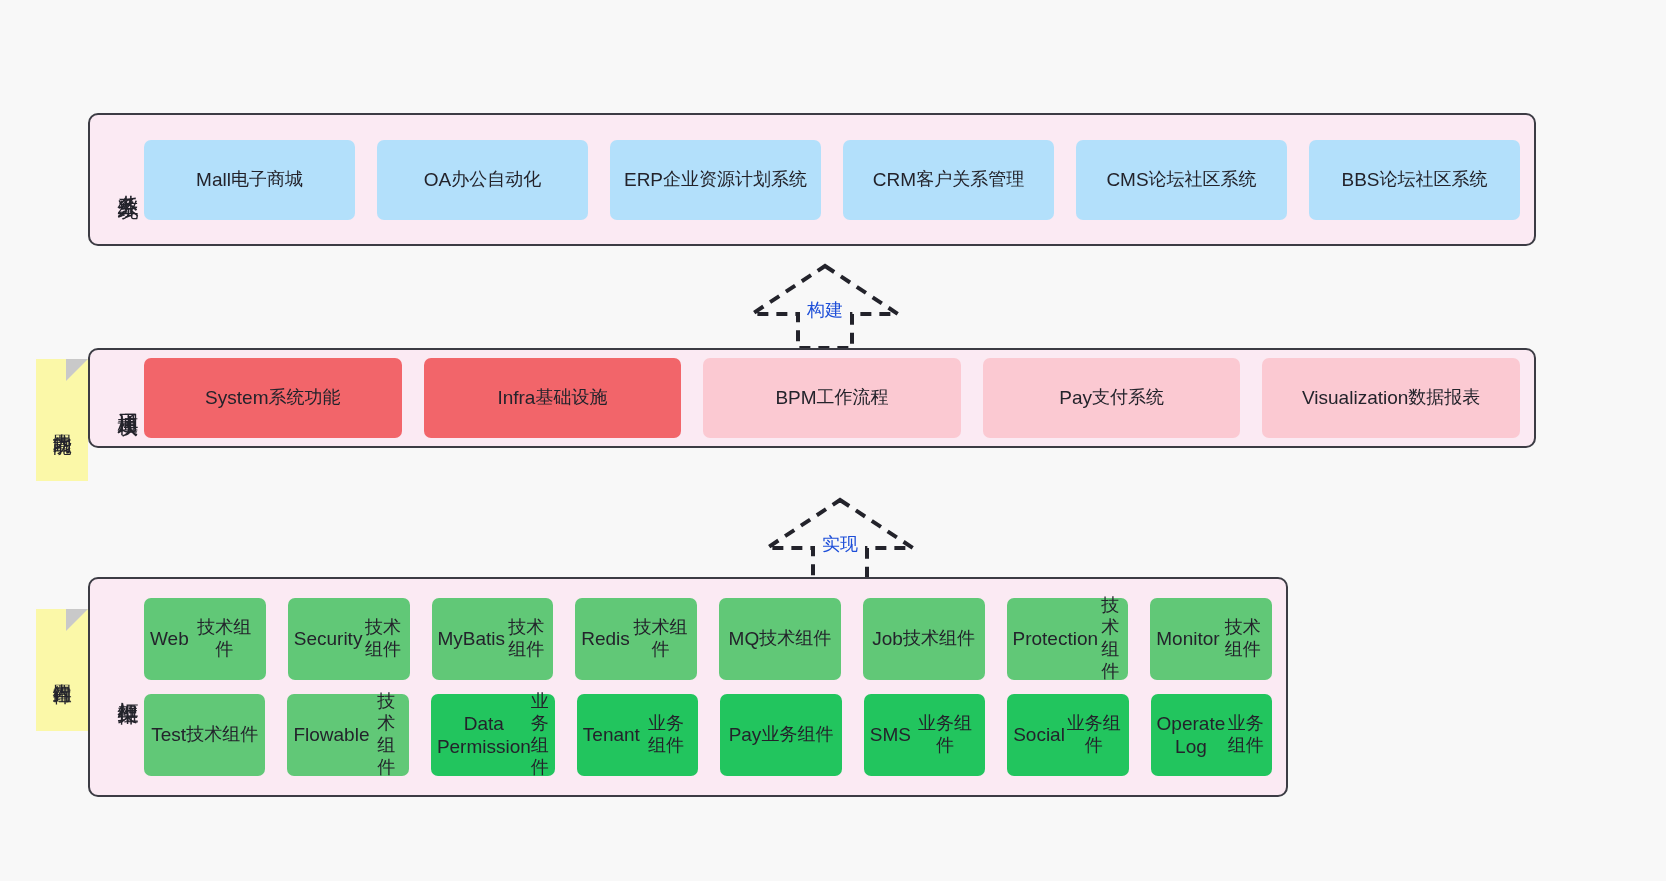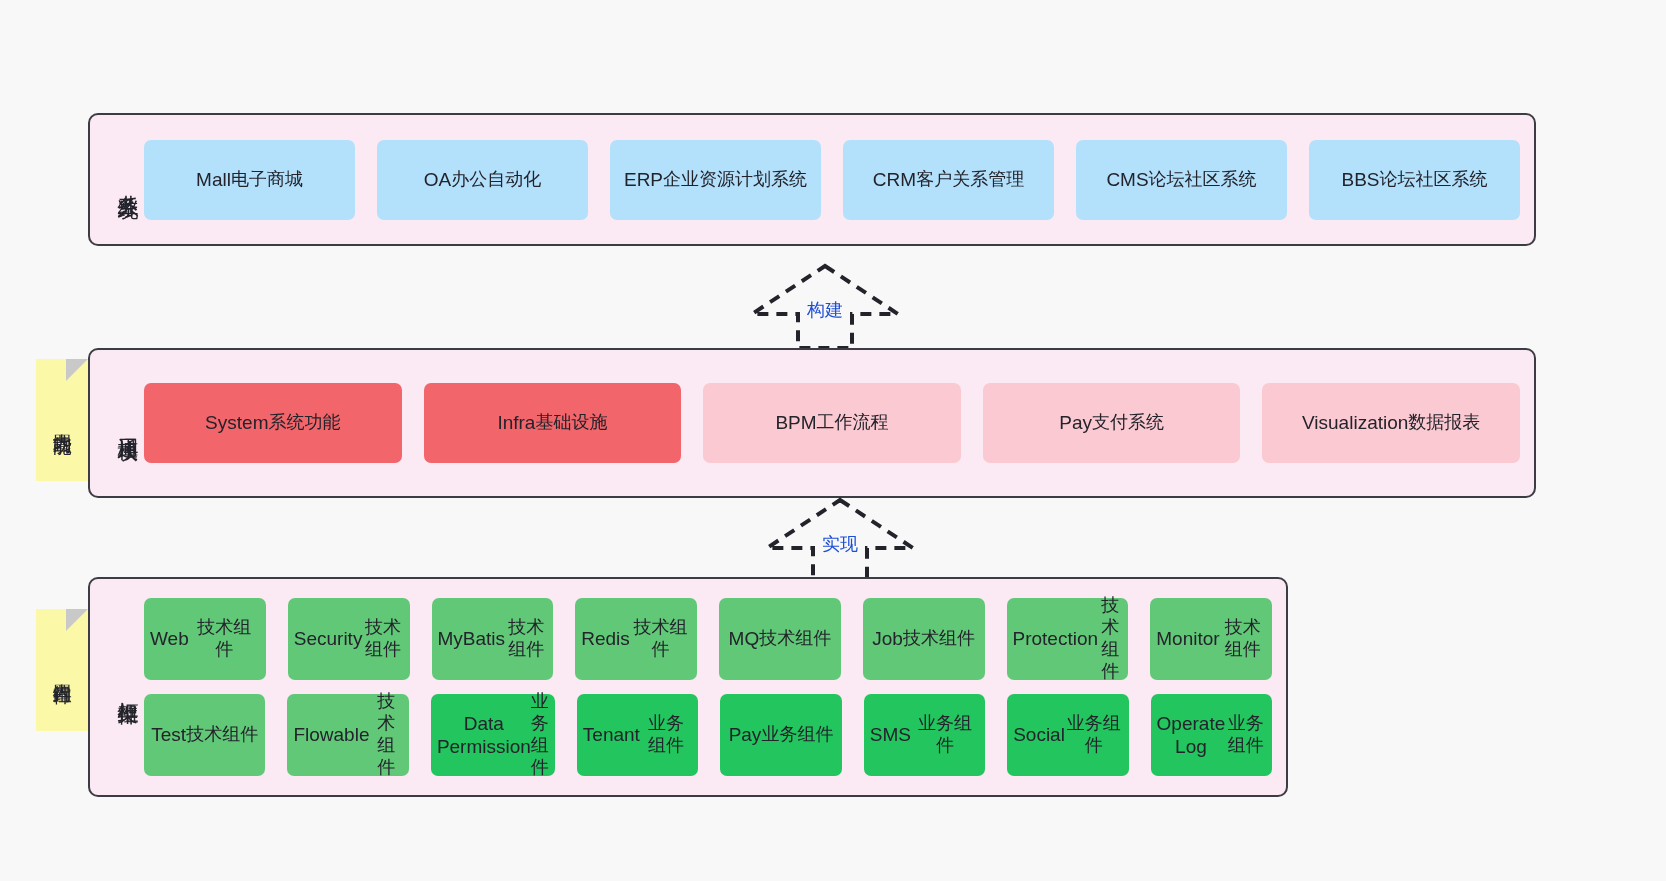--- a/index.html
+++ b/index.html
@@ -176,21 +176,21 @@
     <svg width="170" height="95" viewBox="0 0 170 95" fill="none">
       <path d="M85 8 L158 56 L112 56 L112 90 L58 90 L58 56 L12 56 Z" stroke="#23232b" stroke-width="4" stroke-dasharray="11 8" stroke-linejoin="miter" fill="none"></path>
     </svg>
     <span class="arrow-label">构建</span>
   </div>
 
   <div class="sticky" style="left:36px; top:359px; height:122px;">
     <span class="sticky-text">内置功能</span>
   </div>
 
-  <div class="layer" style="left:88px; top:348px; width:1448px; height:150px;">
+  <div class="layer" style="left:88px; top:348px; width:1448px; height:100px;">
     <div class="layer-title">通用模块</div>
     <div class="layer-body">
       <div class="row row-tall">
         <div class="card c-red">
           <span class="name">System</span>
           <span class="sub">系统功能</span>
         </div>
         <div class="card c-red">
           <span class="name">Infra</span>
           <span class="sub">基础设施</span>

